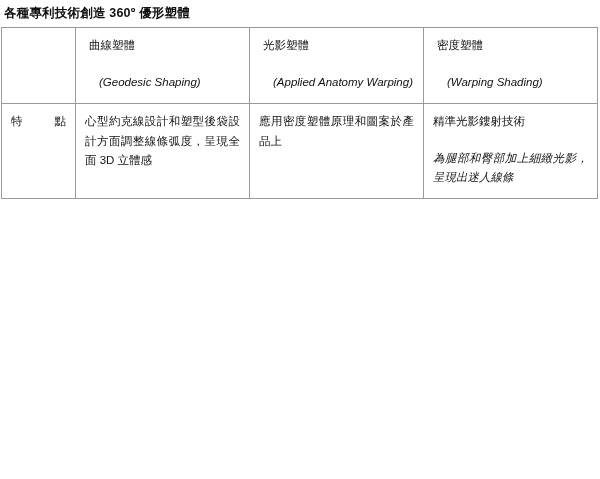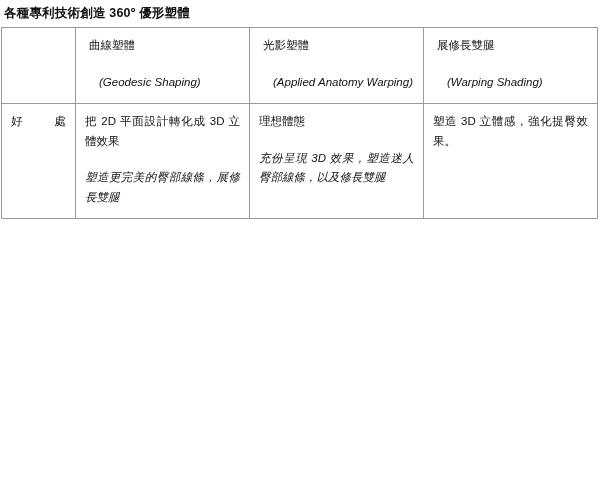--- a/index.html
+++ b/index.html
@@ -91,36 +91,35 @@
         <td class="blank"></td>
         <td class="headcell">
           <p class="para hname">曲線塑體</p>
           <p class="para hlatin">(Geodesic Shaping)</p>
         </td>
         <td class="headcell">
           <p class="para hname">光影塑體</p>
           <p class="para hlatin">(Applied Anatomy Warping)</p>
         </td>
         <td class="headcell">
-          <p class="para hname">展修長雙腿</p>
+          <p class="para hname">密度塑體</p>
           <p class="para hlatin">(Warping Shading)</p>
         </td>
       </tr>
 
-
       <tr>
-        <td class="rowlabel">好處</td>
+        <td class="rowlabel">特點</td>
         <td class="cell-body">
-          <p class="para">把 2D 平面設計轉化成 3D 立體效果</p>
-          <p class="para">塑造更完美的臀部線條，展修長雙腿</p>
+          <p class="para">心型約克線設計和塑型後袋設計方面調整線條弧度，呈現全面 3D 立體感</p>
         </td>
         <td class="cell-body">
-          <p class="para">理想體態</p>
-          <p class="para">充份呈現 3D 效果，塑造迷人臀部線條，以及修長雙腿</p>
+          <p class="para">應用密度塑體原理和圖案於產品上</p>
         </td>
         <td class="cell-body">
-          <p class="para">塑造 3D 立體感，強化提臀效果。</p>
+          <p class="para">精準光影鏤射技術</p>
+          <p class="para">為腿部和臀部加上細緻光影，呈現出迷人線條</p>
         </td>
       </tr>
+
 
     </tbody>
   </table>
 </div>
 
 </body></html>

